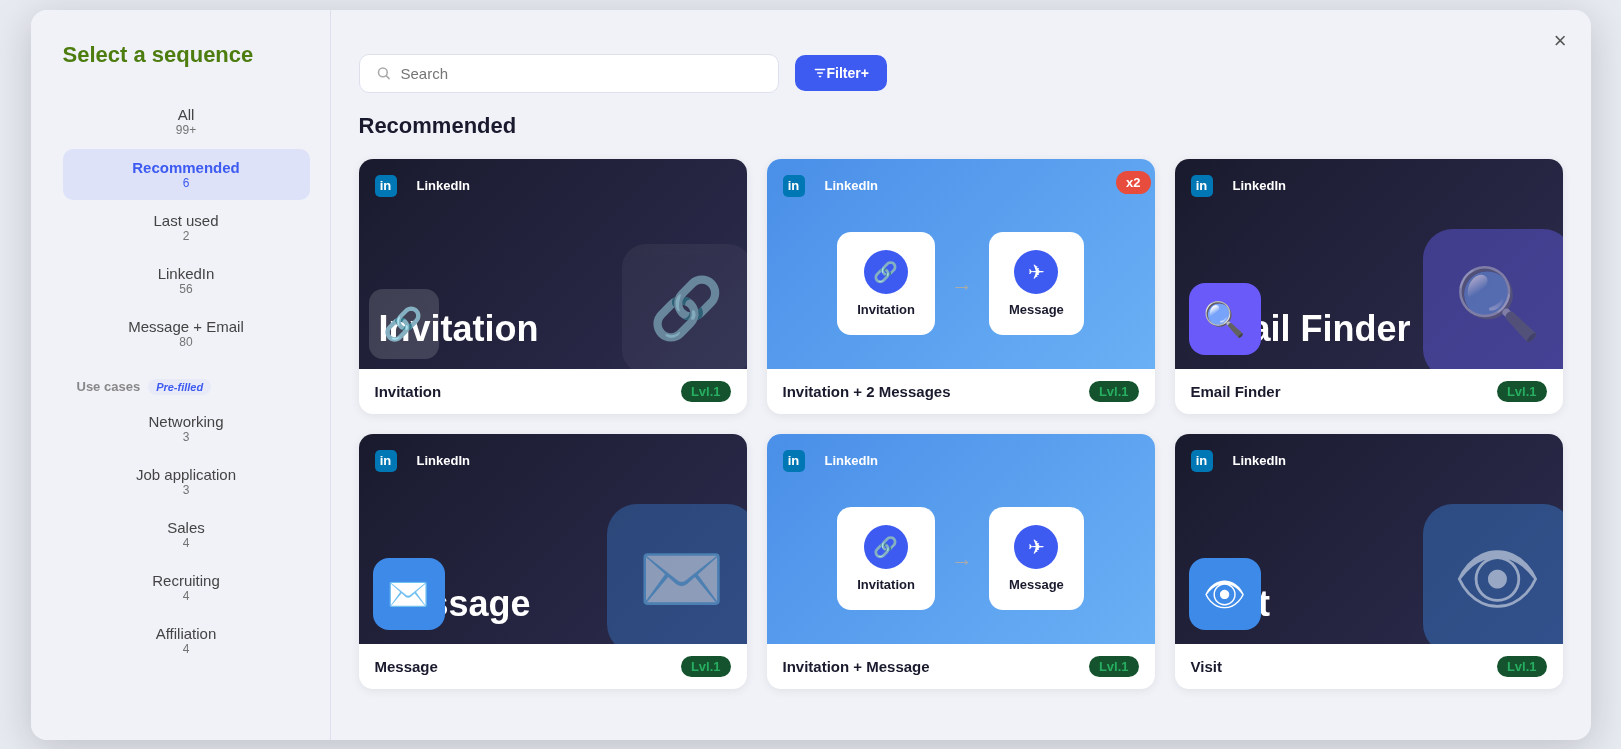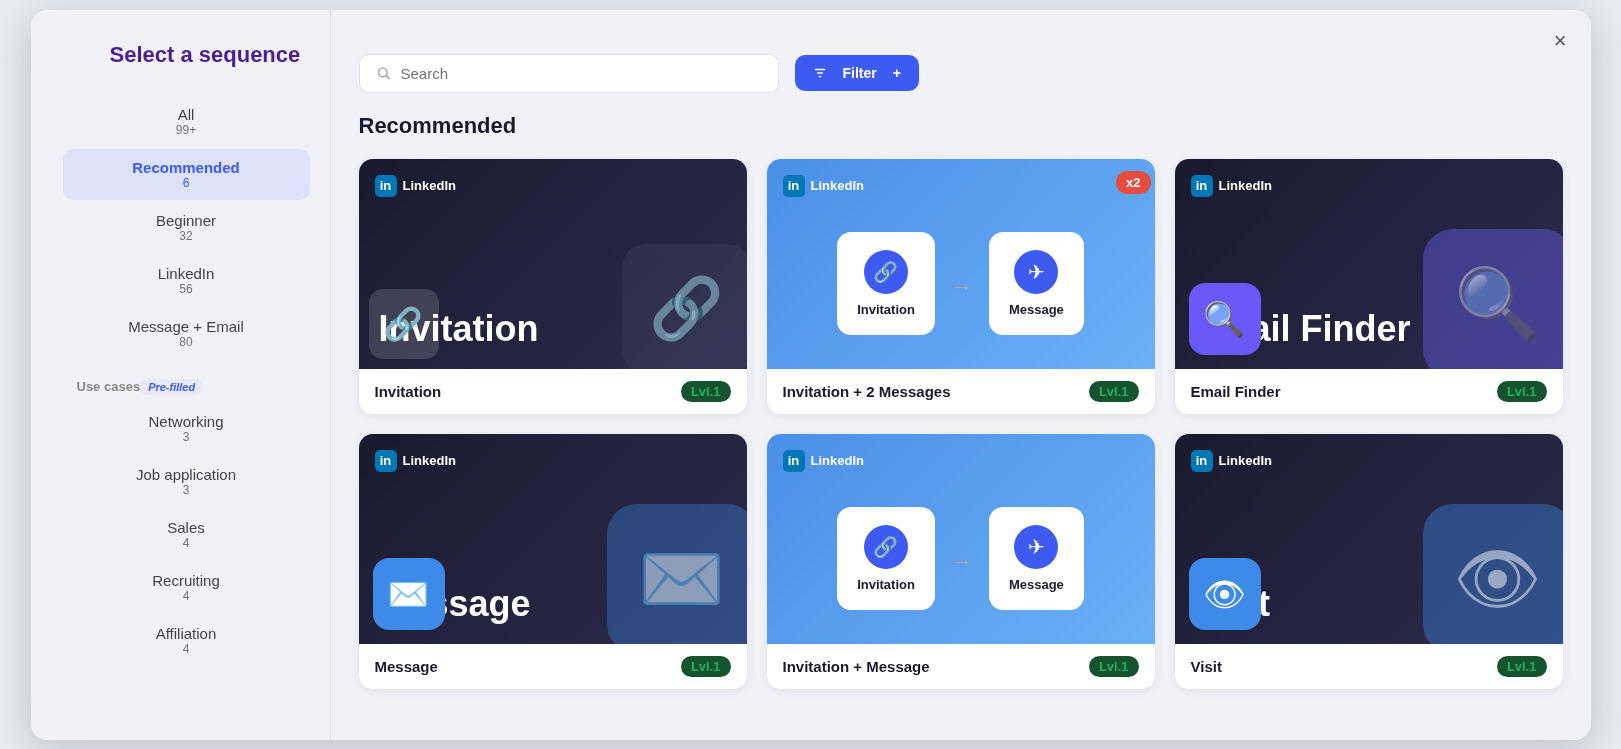--- a/index.html
+++ b/index.html
@@ -26,23 +26,22 @@
       width: 300px;
       min-width: 300px;
       background: #f0f2f8;
       padding: 32px 20px 20px 32px;
       border-right: 1px solid #dde0ec;
       overflow-y: auto;
     }
     .sidebar-title {
       font-size: 22px;
       font-weight: 700;
-      color: #4c1d95;
+      color: #4d7c0f;
       margin-bottom: 28px;
-      margin-left: 47px;
     }
     .sidebar-item {
       display: flex;
       align-items: center;
       justify-content: space-between;
       padding: 10px 14px;
       border-radius: 10px;
       cursor: pointer;
       margin-bottom: 2px;
       color: #444;
@@ -60,20 +59,21 @@
       font-weight: 400;
     }
     .sidebar-item.active .badge { color: #3d5af1; }
     .section-label {
       font-size: 13px;
       font-weight: 700;
       color: #888;
       margin: 20px 0 8px 14px;
       display: flex;
       align-items: center;
+      gap: 8px;
     }
     .pre-filled-badge {
       background: #e8eaf8;
       color: #3d5af1;
       font-size: 11px;
       font-weight: 600;
       padding: 2px 8px;
       border-radius: 20px;
       font-style: italic;
     }
@@ -108,21 +108,21 @@
       outline: none;
       font-size: 15px;
       color: #444;
       background: transparent;
       width: 100%;
     }
     .search-icon-svg { color: #aaa; }
     .filter-btn {
       display: flex;
       align-items: center;
-      gap: 16px;
+      gap: 0;
       background: #3d5af1;
       color: #fff;
       border: none;
       border-radius: 10px;
       padding: 10px 18px;
       font-size: 14px;
       font-weight: 600;
       cursor: pointer;
     }
     .section-heading {
@@ -168,21 +168,21 @@
       color: #27ae60;
       font-size: 13px;
       font-weight: 700;
       padding: 3px 10px;
       border-radius: 20px;
     }
     
     .li-badge {
       display: flex;
       align-items: center;
-      gap: 6px;
+      gap: 20px;
       position: absolute;
       top: 16px;
       left: 16px;
     }
     .li-icon {
       width: 22px;
       height: 22px;
       background: #0077b5;
       border-radius: 5px;
       display: flex;
@@ -398,22 +398,22 @@
 
     <div class="sidebar-item">
       <span>All</span>
       <span class="badge">99+</span>
     </div>
     <div class="sidebar-item active">
       <span>Recommended</span>
       <span class="badge">6</span>
     </div>
     <div class="sidebar-item">
-      <span>Beginner</span>
-      <span class="badge">32</span>
+      <span>Last used</span>
+      <span class="badge">2</span>
     </div>
     <div class="sidebar-item">
       <span>LinkedIn</span>
       <span class="badge">56</span>
     </div>
     <div class="sidebar-item">
       <span>Message + Email</span>
       <span class="badge">80</span>
     </div>
 

